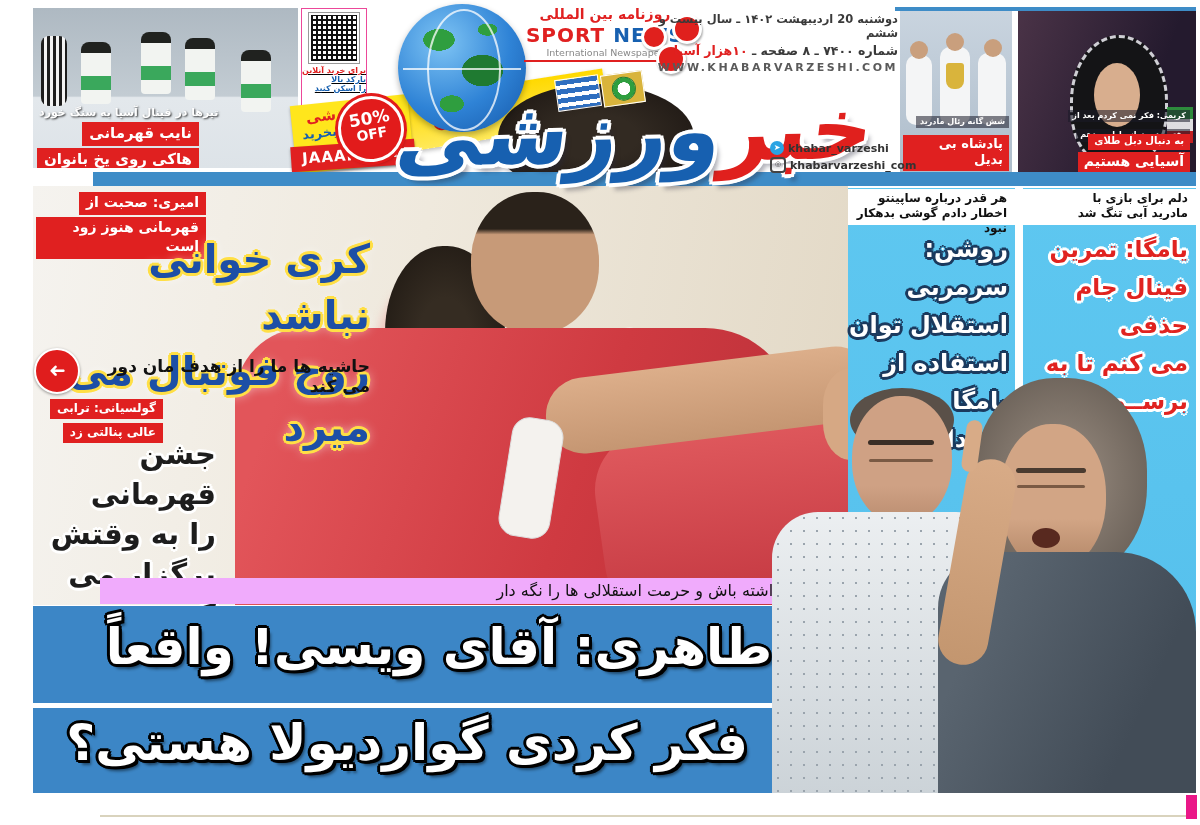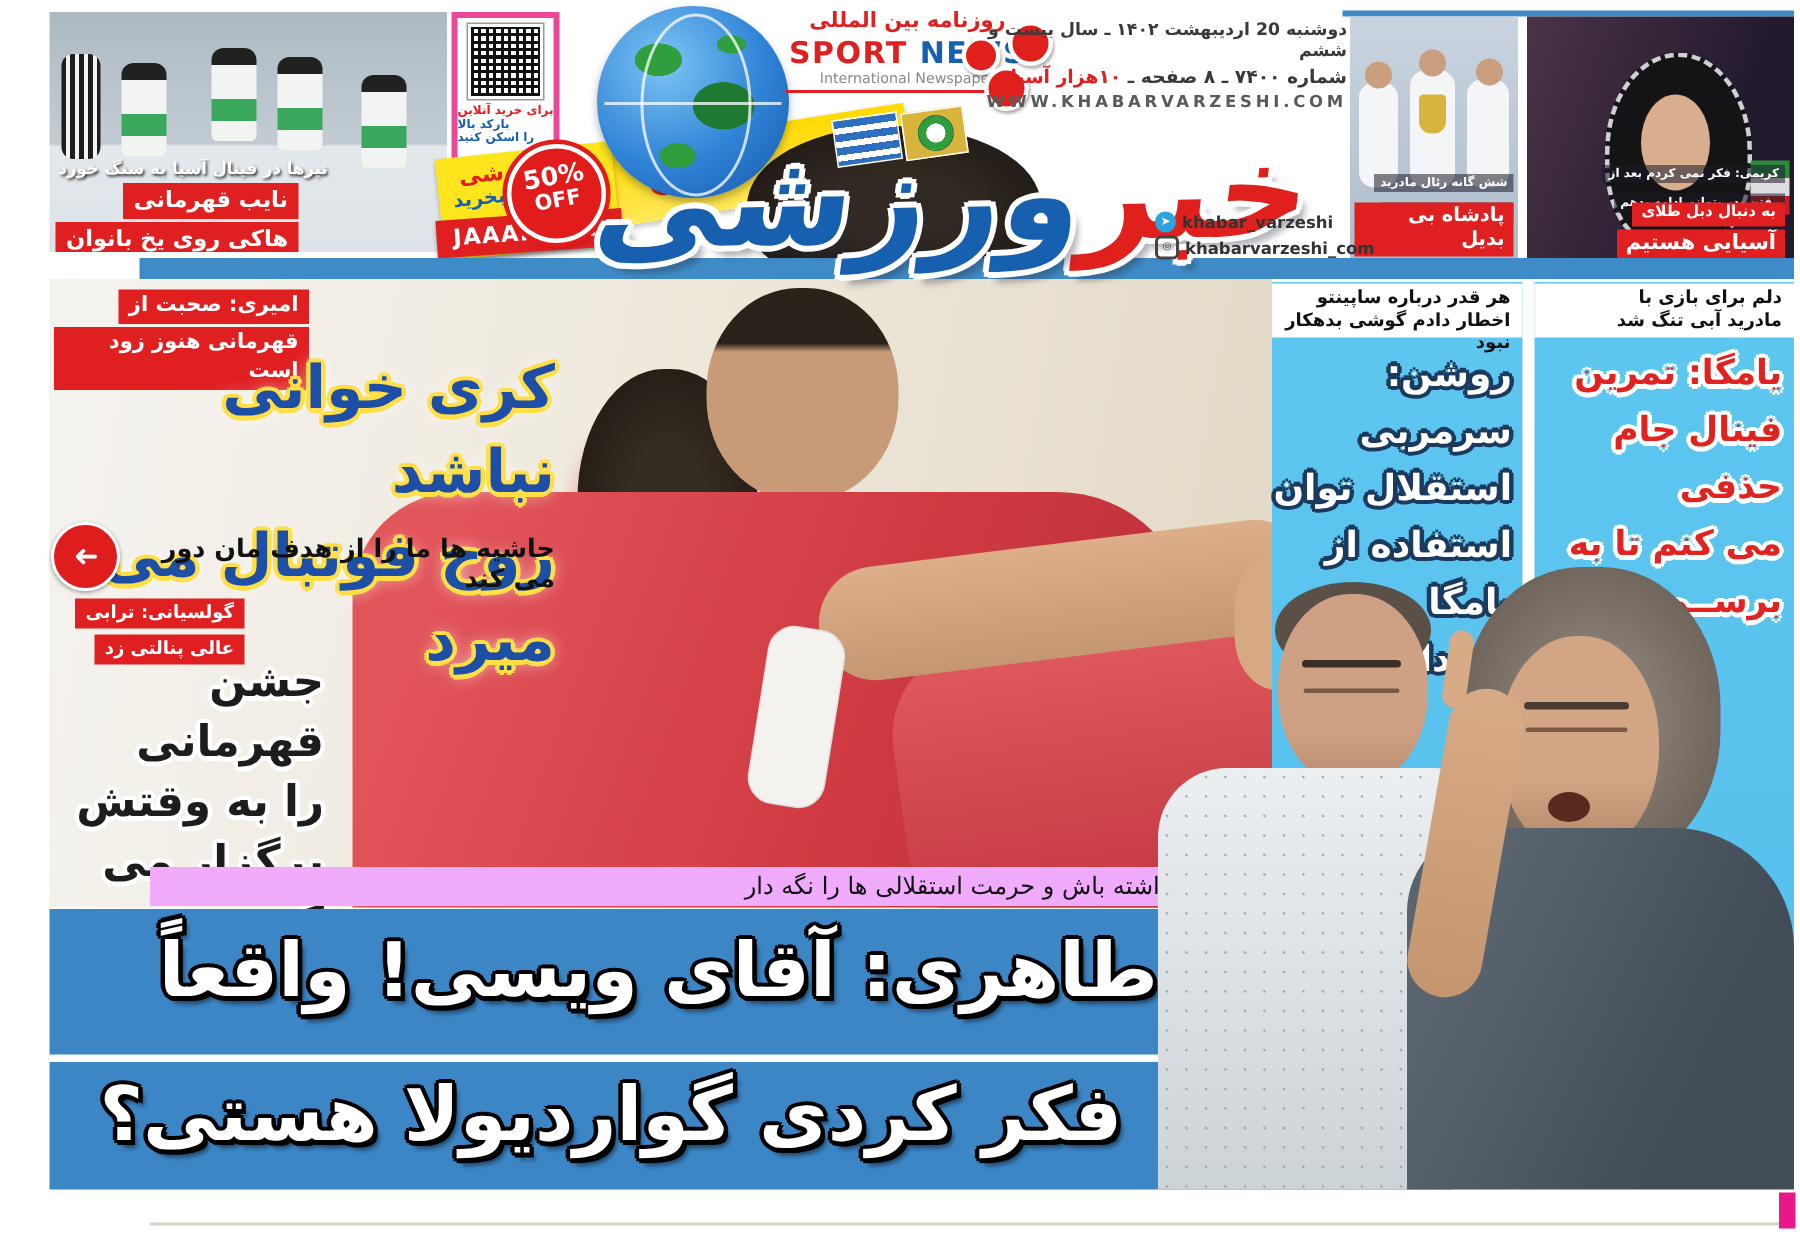--- a/index.html
+++ b/index.html
@@ -16,21 +16,21 @@
 
   .redbox{display:inline-block;background:#e02020;color:#fff;font-weight:bold;padding:1px 7px 3px;line-height:1.35;}
   .kickline{display:block;color:#111;font-weight:bold;}
 
   
   #hockey{left:33px;top:8px;width:265px;height:160px;background:linear-gradient(#aeb9c2 0%,#c3ccd3 55%,#e3e8ec 56%,#dde3e8 100%);overflow:hidden;}
   .hplayer{position:absolute;width:30px;height:62px;border-radius:8px 8px 4px 4px;background:linear-gradient(#20221f 0 18%,#f2f4f1 18% 55%,#3aa85c 55% 78%,#f2f4f1 78% 100%);}
   #referee{position:absolute;left:8px;top:28px;width:26px;height:70px;border-radius:8px;background:repeating-linear-gradient(90deg,#1d1d1d 0 3px,#f2f2f2 3px 6px);}
 
   
-  #qrpanel{left:301px;top:8px;width:64px;height:132px;background:#fff;border:4px solid #ec4899;text-align:left;}
+  #qrpanel{left:301px;top:8px;width:64px;height:132px;background:#fff;border:1px solid #ec4899;text-align:right;text-decoration:underline;}
   #qrcode{width:46px;height:46px;margin:4px auto 3px;background:
       repeating-linear-gradient(0deg,#111 0 2px,transparent 2px 5px),
       repeating-linear-gradient(90deg,#111 0 2px,#fff 2px 5px);border:2px solid #fff;outline:1px solid #999;}
   #qrpanel .l1{color:#e02020;font-size:8px;font-weight:bold;}
   #qrpanel .l2,#qrpanel .l3{color:#1760b0;font-size:8px;font-weight:bold;}
   #sportsribbon{left:303px;top:92px;width:305px;height:52px;background:linear-gradient(#ffd900,#ffe95a);transform:rotate(-9deg);box-shadow:0 2px 4px rgba(0,0,0,.25);}
   .splash{position:absolute;border-radius:50%;}
   #yellowbanner{left:293px;top:100px;width:118px;height:64px;background:#ffe61c;transform:rotate(-6deg);text-align:center;padding-top:4px;box-shadow:0 2px 3px rgba(0,0,0,.3);}
   #yellowbanner .b1{color:#e02020;font-size:15px;font-weight:bold;}
   #yellowbanner .b2{color:#1760b0;font-size:13px;font-weight:bold;}

